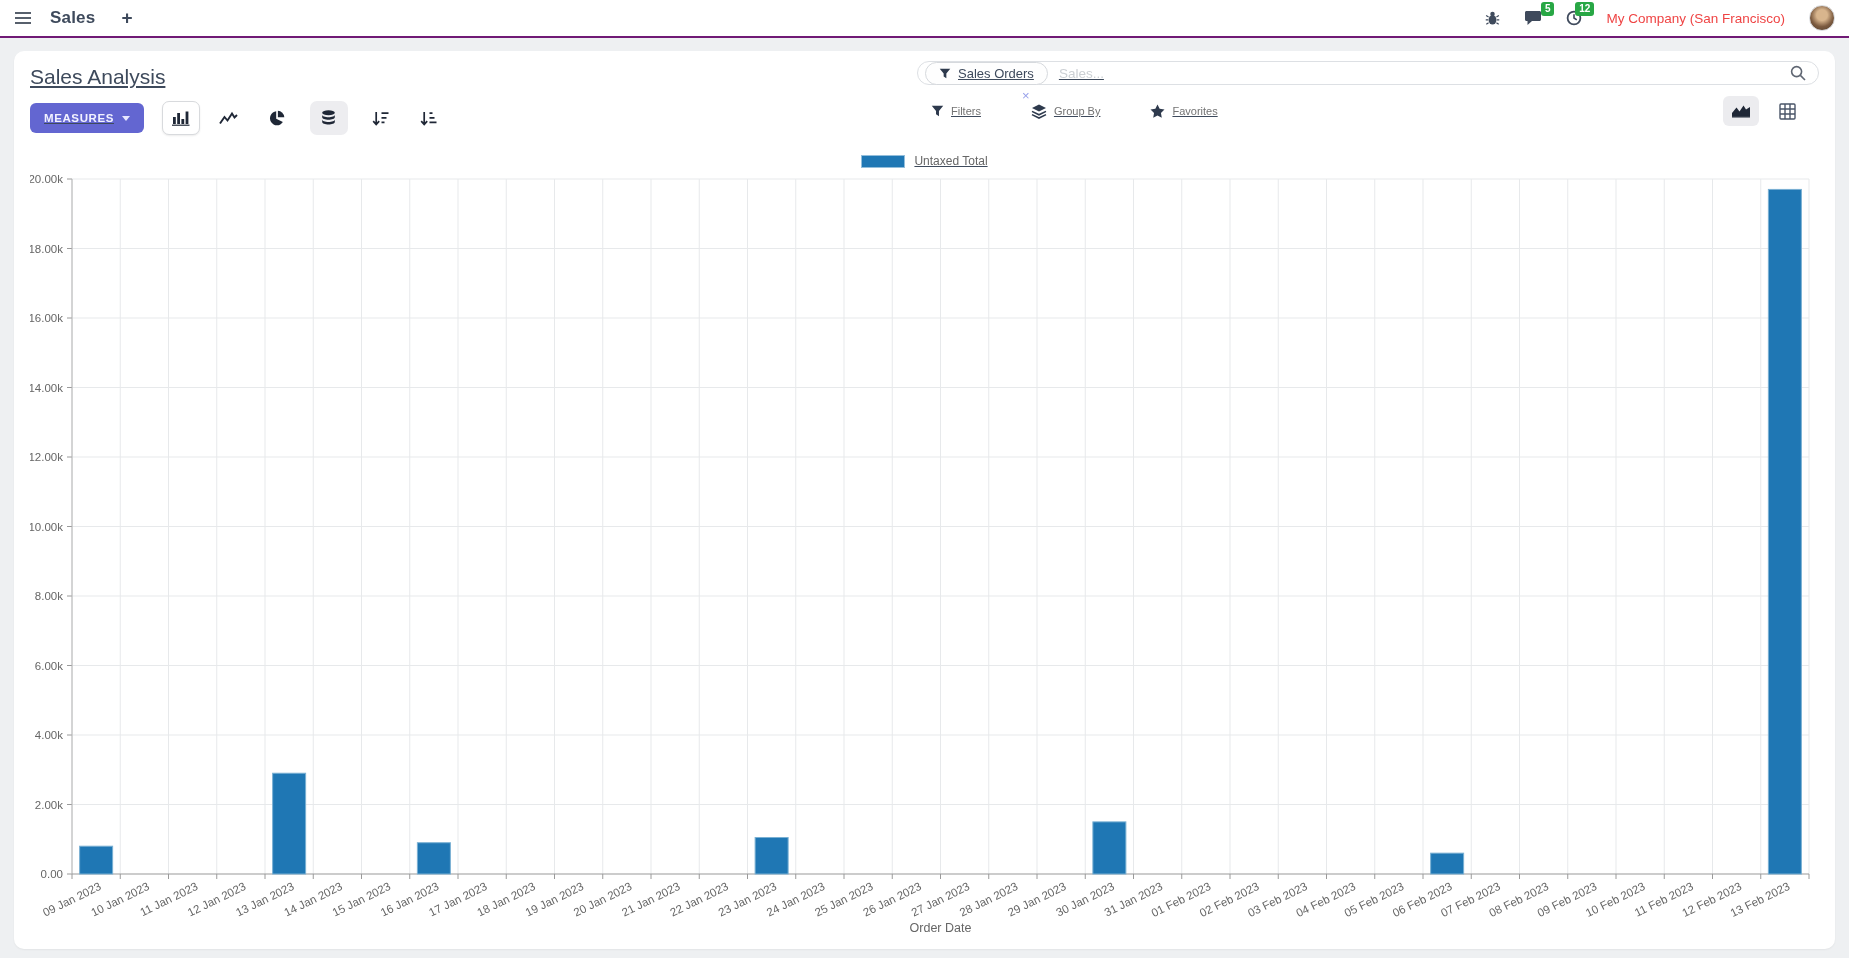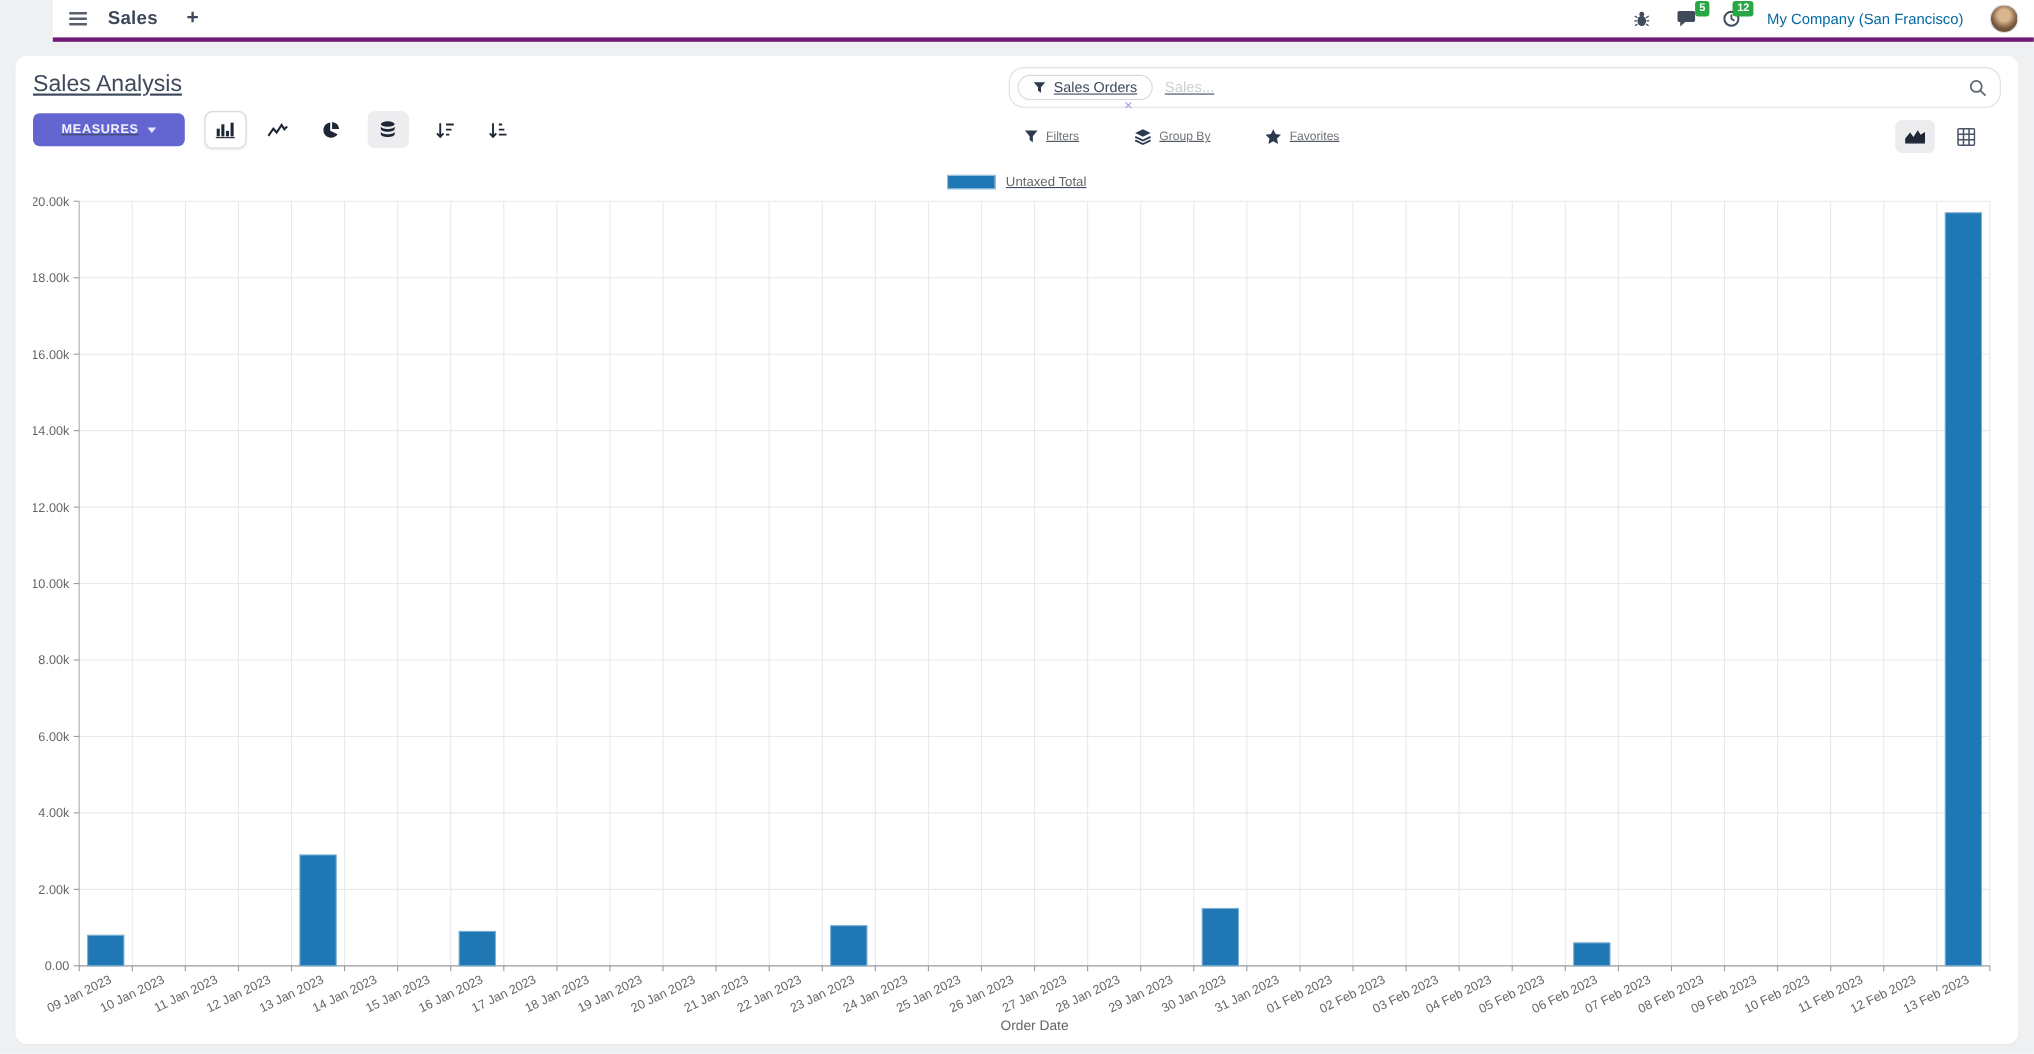--- a/index.html
+++ b/index.html
@@ -1,55 +1,55 @@
 <!DOCTYPE html>
 <html><head>
 <meta charset="utf-8">
 <style>
   * { box-sizing: border-box; margin: 0; padding: 0; }
   html,body { width:1849px; height:958px; overflow:hidden; }
   body { background:#eef0f2; font-family:"Liberation Sans", sans-serif; color:#3e4a5c; }
 
   
-  .navbar { height:38px; background:#fff; border-bottom:4px solid #701a75;
-            display:flex; align-items:center; padding:0 14px;margin-left:48px; }
+  .navbar { height:38px; background:#fff; border-bottom:2px solid #701a75;
+            display:flex; align-items:center; padding:0 14px; }
   .nav-left { display:flex; align-items:center; gap:18px; }
   .menu-btn { color:#57606c; display:flex; align-items:center; cursor:pointer; }
   .app-name { font-size:17px; font-weight:600; color:#3e4a5c; letter-spacing:.2px; }
   .plus-btn { font-size:19px; font-weight:600; color:#3e4a5c; margin-left:8px; cursor:pointer; }
   .nav-right { margin-left:auto; display:flex; align-items:center; gap:24px; }
   .nav-ic { position:relative; color:#3f4a5c; display:flex; align-items:center; cursor:pointer; }
   .badge { position:absolute; top:-8px; right:-12px; background:#28a745; color:#fff;
            font-size:10px; font-weight:bold; line-height:1; padding:2px 4px; border-radius:3px; }
-  .company { font-size:13.5px; color:#0369a1; cursor:pointer; }
+  .company { font-size:13.5px; color:#ef4444; cursor:pointer; }
   .avatar { width:26px; height:26px; border-radius:50%;
             background: radial-gradient(circle at 50% 38%, #d8b58d 0 28%, #7c5b40 60%, #4e3b2a 100%);
             border:1px solid #d9dbde; cursor:pointer; }
 
   
   .card { margin:13px 14px 0; height:898px; background:#fff; border-radius:10px;
           box-shadow:0 1px 2px rgba(0,0,0,.05); padding:10px 16px 0; position:relative;text-decoration:underline; }
 
   .cp { display:flex; justify-content:space-between; align-items:flex-start; }
   .page-title { font-size:21px; font-weight:500; color:#3e4a5c; margin:4px 0 12px; }
 
   .measure-row { display:flex; align-items:center; }
   .btn-measures { background:#6366d1; color:#f2f2ff; border:none; border-radius:6px;
                   font-family:inherit; font-size:11.5px; font-weight:600; letter-spacing:.6px;
-                  padding:9px 26px; display:flex; align-items:center; gap:8px; cursor:pointer; }
+                  padding:9px 14px; display:flex; align-items:center; gap:8px; cursor:pointer; }
   .caret-down { width:0; height:0; border-left:4px solid transparent; border-right:4px solid transparent;
                 border-top:5px solid #e7e7ff; }
   .icon-btn { width:38px; height:34px; display:flex; align-items:center; justify-content:center;
               color:#1f2736; border-radius:7px; border:1px solid transparent; cursor:pointer; }
   .icon-btn.selected { background:#fff; border-color:#d8dadd; box-shadow:0 1px 2px rgba(0,0,0,.08); }
   .icon-btn.toggled { background:#ededf0; }
   .g1 { margin-left:18px; } .gap-s { margin-left:10px; } .gap-m { margin-left:14px; }
 
   .cp-right { width:902px; display:flex; flex-direction:column; }
-  .searchbar { height:37px; border:1px solid #dde0e4; border-radius:14px; background:#fff;
+  .searchbar { height:24px; border:1px solid #dde0e4; border-radius:14px; background:#fff;
                display:flex; align-items:center; padding:0 12px 0 7px; position:relative; }
   .facet { height:23px; display:inline-flex; align-items:center; gap:7px; padding:0 13px;
            border:1px solid #d6d9dd; border-radius:12px; background:#fefefe;
            font-size:13px; color:#3e4a5c; white-space:nowrap; cursor:pointer; }
   .facet-x { position:absolute; top:26px; left:104px; color:#97a0ea; font-size:13px; cursor:pointer; }
   .search-placeholder { margin-left:11px; font-size:13.5px; color:#ccd0d4; flex:1; cursor:text; }
   .search-ic { color:#5f6672; display:flex; }
 
   .filters-row { display:flex; align-items:center; margin-top:11px; padding-left:14px; }
   .fbtn { display:flex; align-items:center; gap:7px; font-size:11px; color:#737373;

